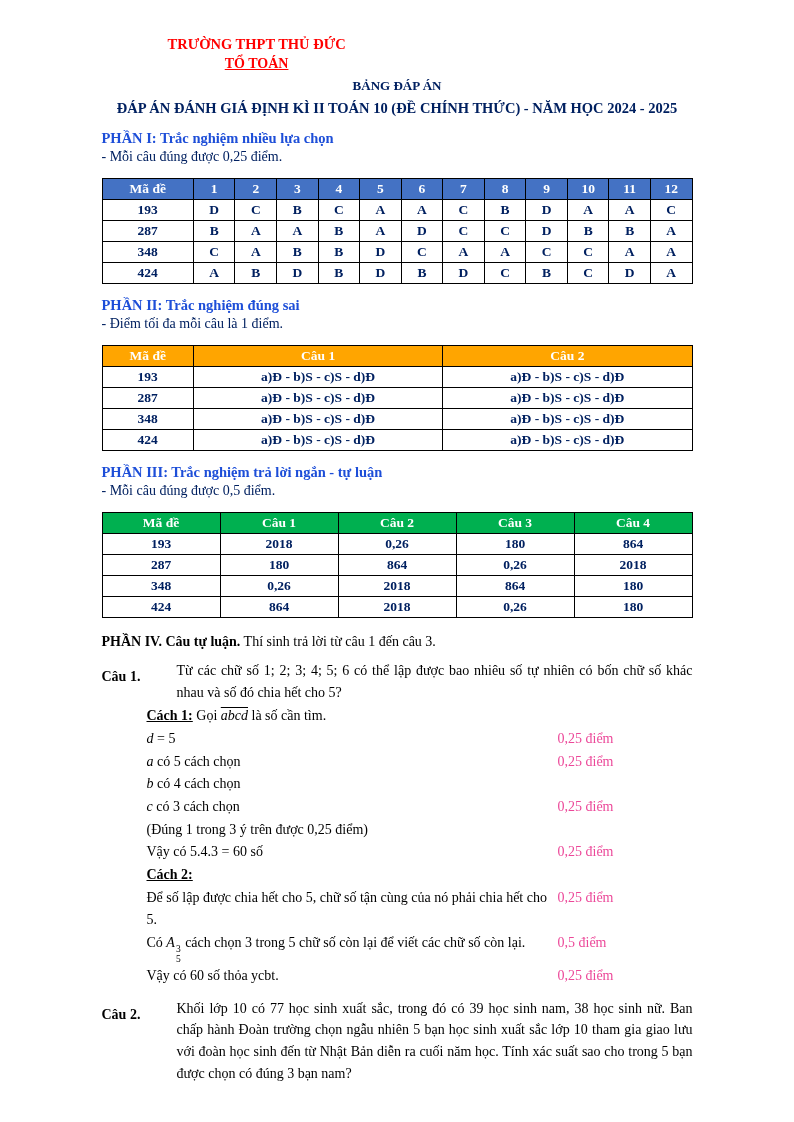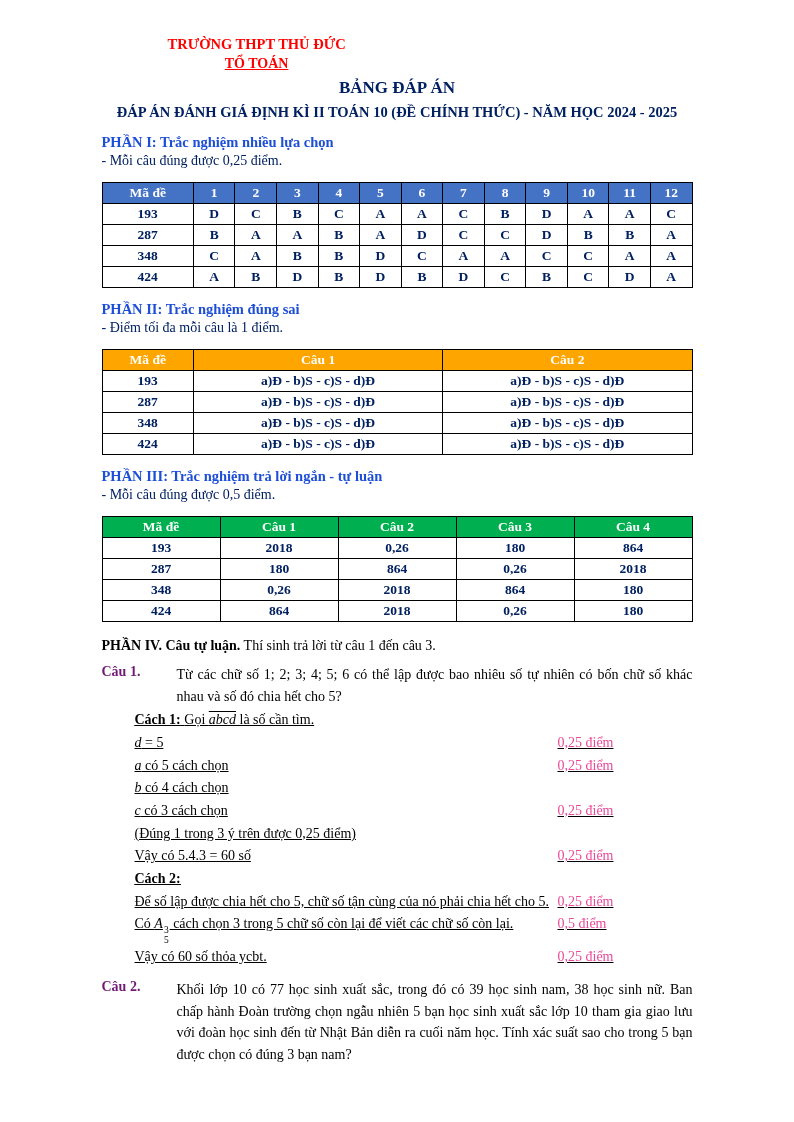--- a/index.html
+++ b/index.html
@@ -9,21 +9,21 @@
     padding: 34px 40px 30px 40px;
     font-family: "Liberation Serif", serif;
     font-size: 14px; color:#000; background:#fff;
   }
   .bold { font-weight: bold; }
 
   
   .org { display:inline-block; text-align:center; margin-left:66px; line-height:1.4; }
   .school { font-weight:bold; color:#FF0000; font-size:14.5px; }
   .dept { font-weight:bold; color:#FF0000; text-decoration:underline; font-size:14px; }
-  .doc-title { text-align:center; font-weight:bold; color:#002060; font-size:17px; margin-top:4px; }
+  .doc-title { text-align:center; font-weight:bold; color:#002060; font-size:13px; margin-top:4px; }
   .doc-subtitle { text-align:center; font-weight:bold; color:#002060; font-size:14.5px; margin-top:6px; }
 
   
   .part-heading { font-weight:bold; color:#1d4ed8; font-size:14.5px; margin-top:13px; }
   .part-note { color:#002060; margin-top:2px; }
 
   
   .ans-table {
     width:100%; border-collapse:collapse; table-layout:fixed;
     margin-top:13px; font-weight:bold; text-align:center; font-size:13.5px;
@@ -33,24 +33,24 @@
   .ans-table td { color:#002060; }
   .t-blue  th { background:#4472C4; }
   .t-orange th { background:#FFA500; }
   .t-green th { background:#00B050; }
   .t-blue  th:first-child { width:15.5%; }
   .t-orange th:first-child { width:15.5%; }
 
   
   .part4-heading { margin-top:16px; }
   .question-row { display:flex; margin-top:10px; }
-  .q-label { flex:0 0 75px; font-weight:bold; color:#701a75; }
+  .q-label { flex:0 0 75px; font-weight:bold; color:#000000;margin-top:9px; }
   .q-text { flex:1; text-align:justify; line-height:1.55; }
   .loigiai { font-weight:bold; text-align:center; margin-top:3px; }
-  .solution { margin-left:33px; margin-top:2px;text-decoration:underline; }
+  .solution { margin-left:45px; margin-top:2px; }
   .sol-line { display:flex; line-height:1.62; }
   .sol-text { flex:1; }
   .sol-points { flex:0 0 135px; color:#ec4899; }
   .cach-label { font-weight:bold; text-decoration:underline; }
   .mvar { font-style:italic; }
   .overline-var { font-style:italic; text-decoration:overline; }
   .supsub { display:inline-flex; flex-direction:column; font-size:9.5px; line-height:1.05; vertical-align:-5px; margin:0 1px; }
 </style>
 </head>
 <body>

